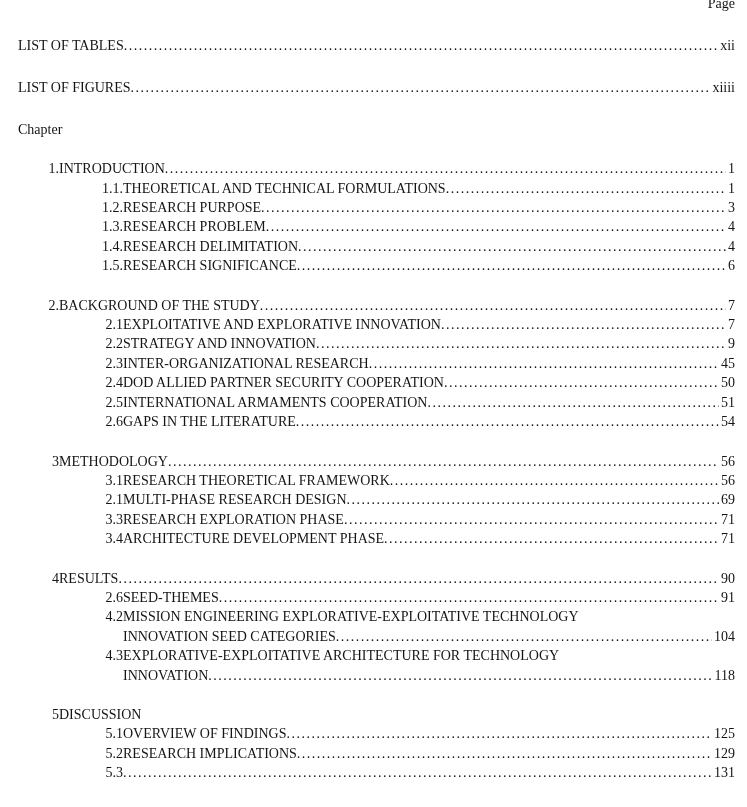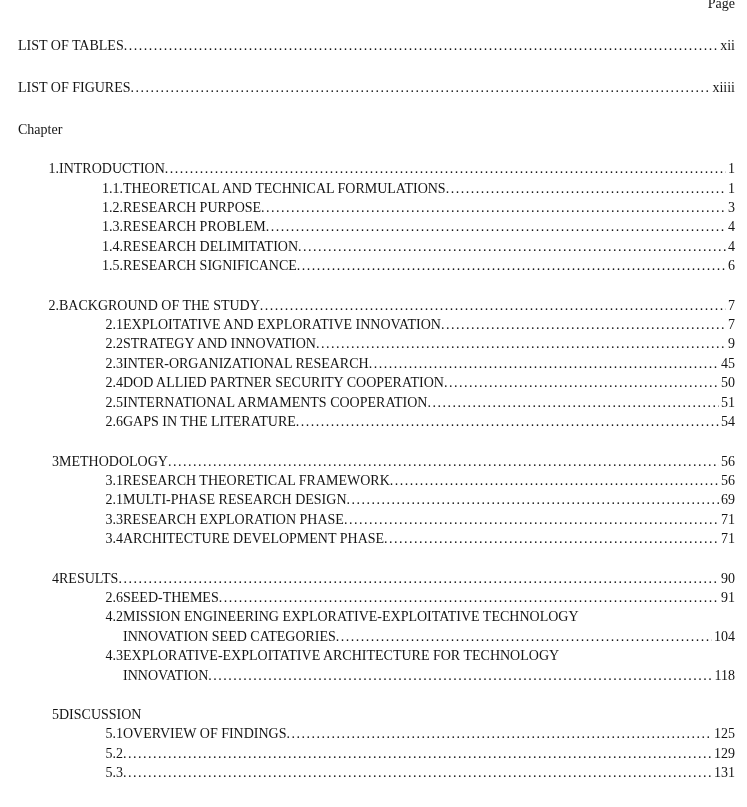--- a/index.html
+++ b/index.html
@@ -207,20 +207,21 @@
           <span class="title">DISCUSSION</span>
         </div>
         <div class="toc-row section-row">
           <span class="num num-sec">5.1</span>
           <span class="title">OVERVIEW OF FINDINGS</span>
           <span class="dots"></span>
           <span class="pagenum">125</span>
         </div>
         <div class="toc-row section-row">
           <span class="num num-sec">5.2</span>
+          <span class="title">RESEARCH IMPLICATIONS</span>
           <span class="dots"></span>
           <span class="pagenum">129</span>
         </div>
         <div class="toc-row section-row">
           <span class="num num-sec">5.3</span>
           <span class="dots"></span>
           <span class="pagenum">131</span>
         </div>
       </div>
     </div>

